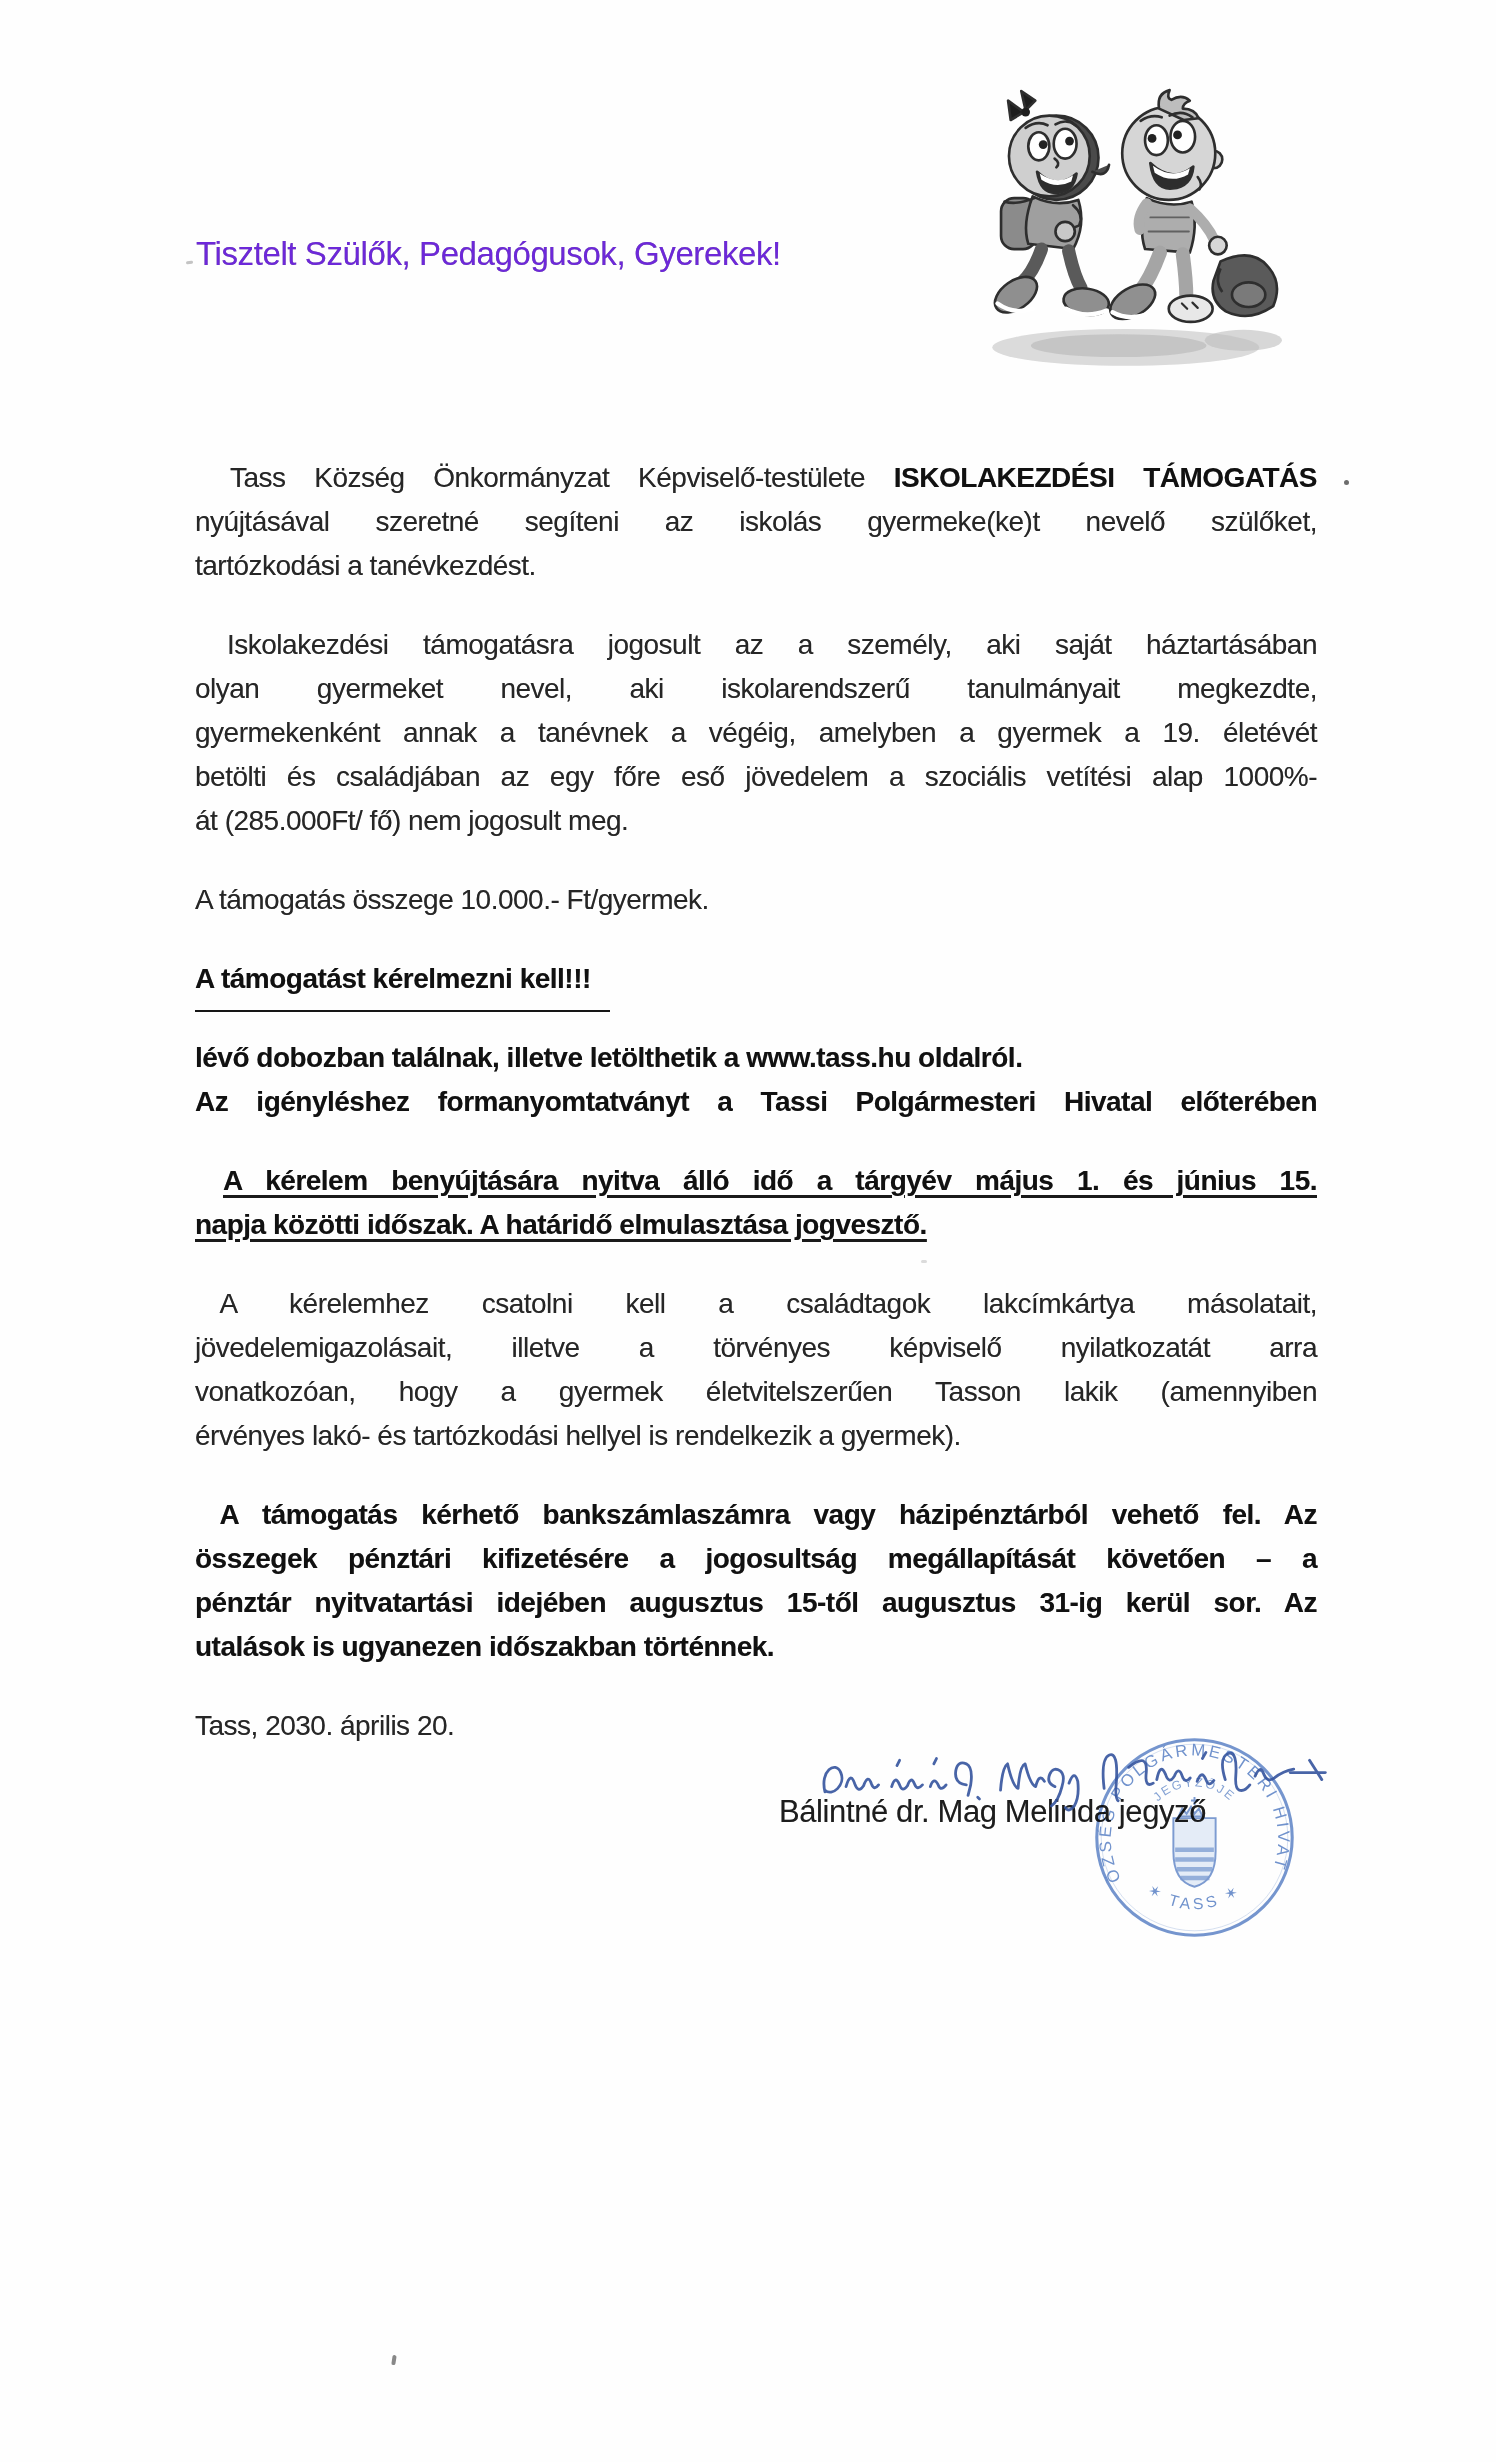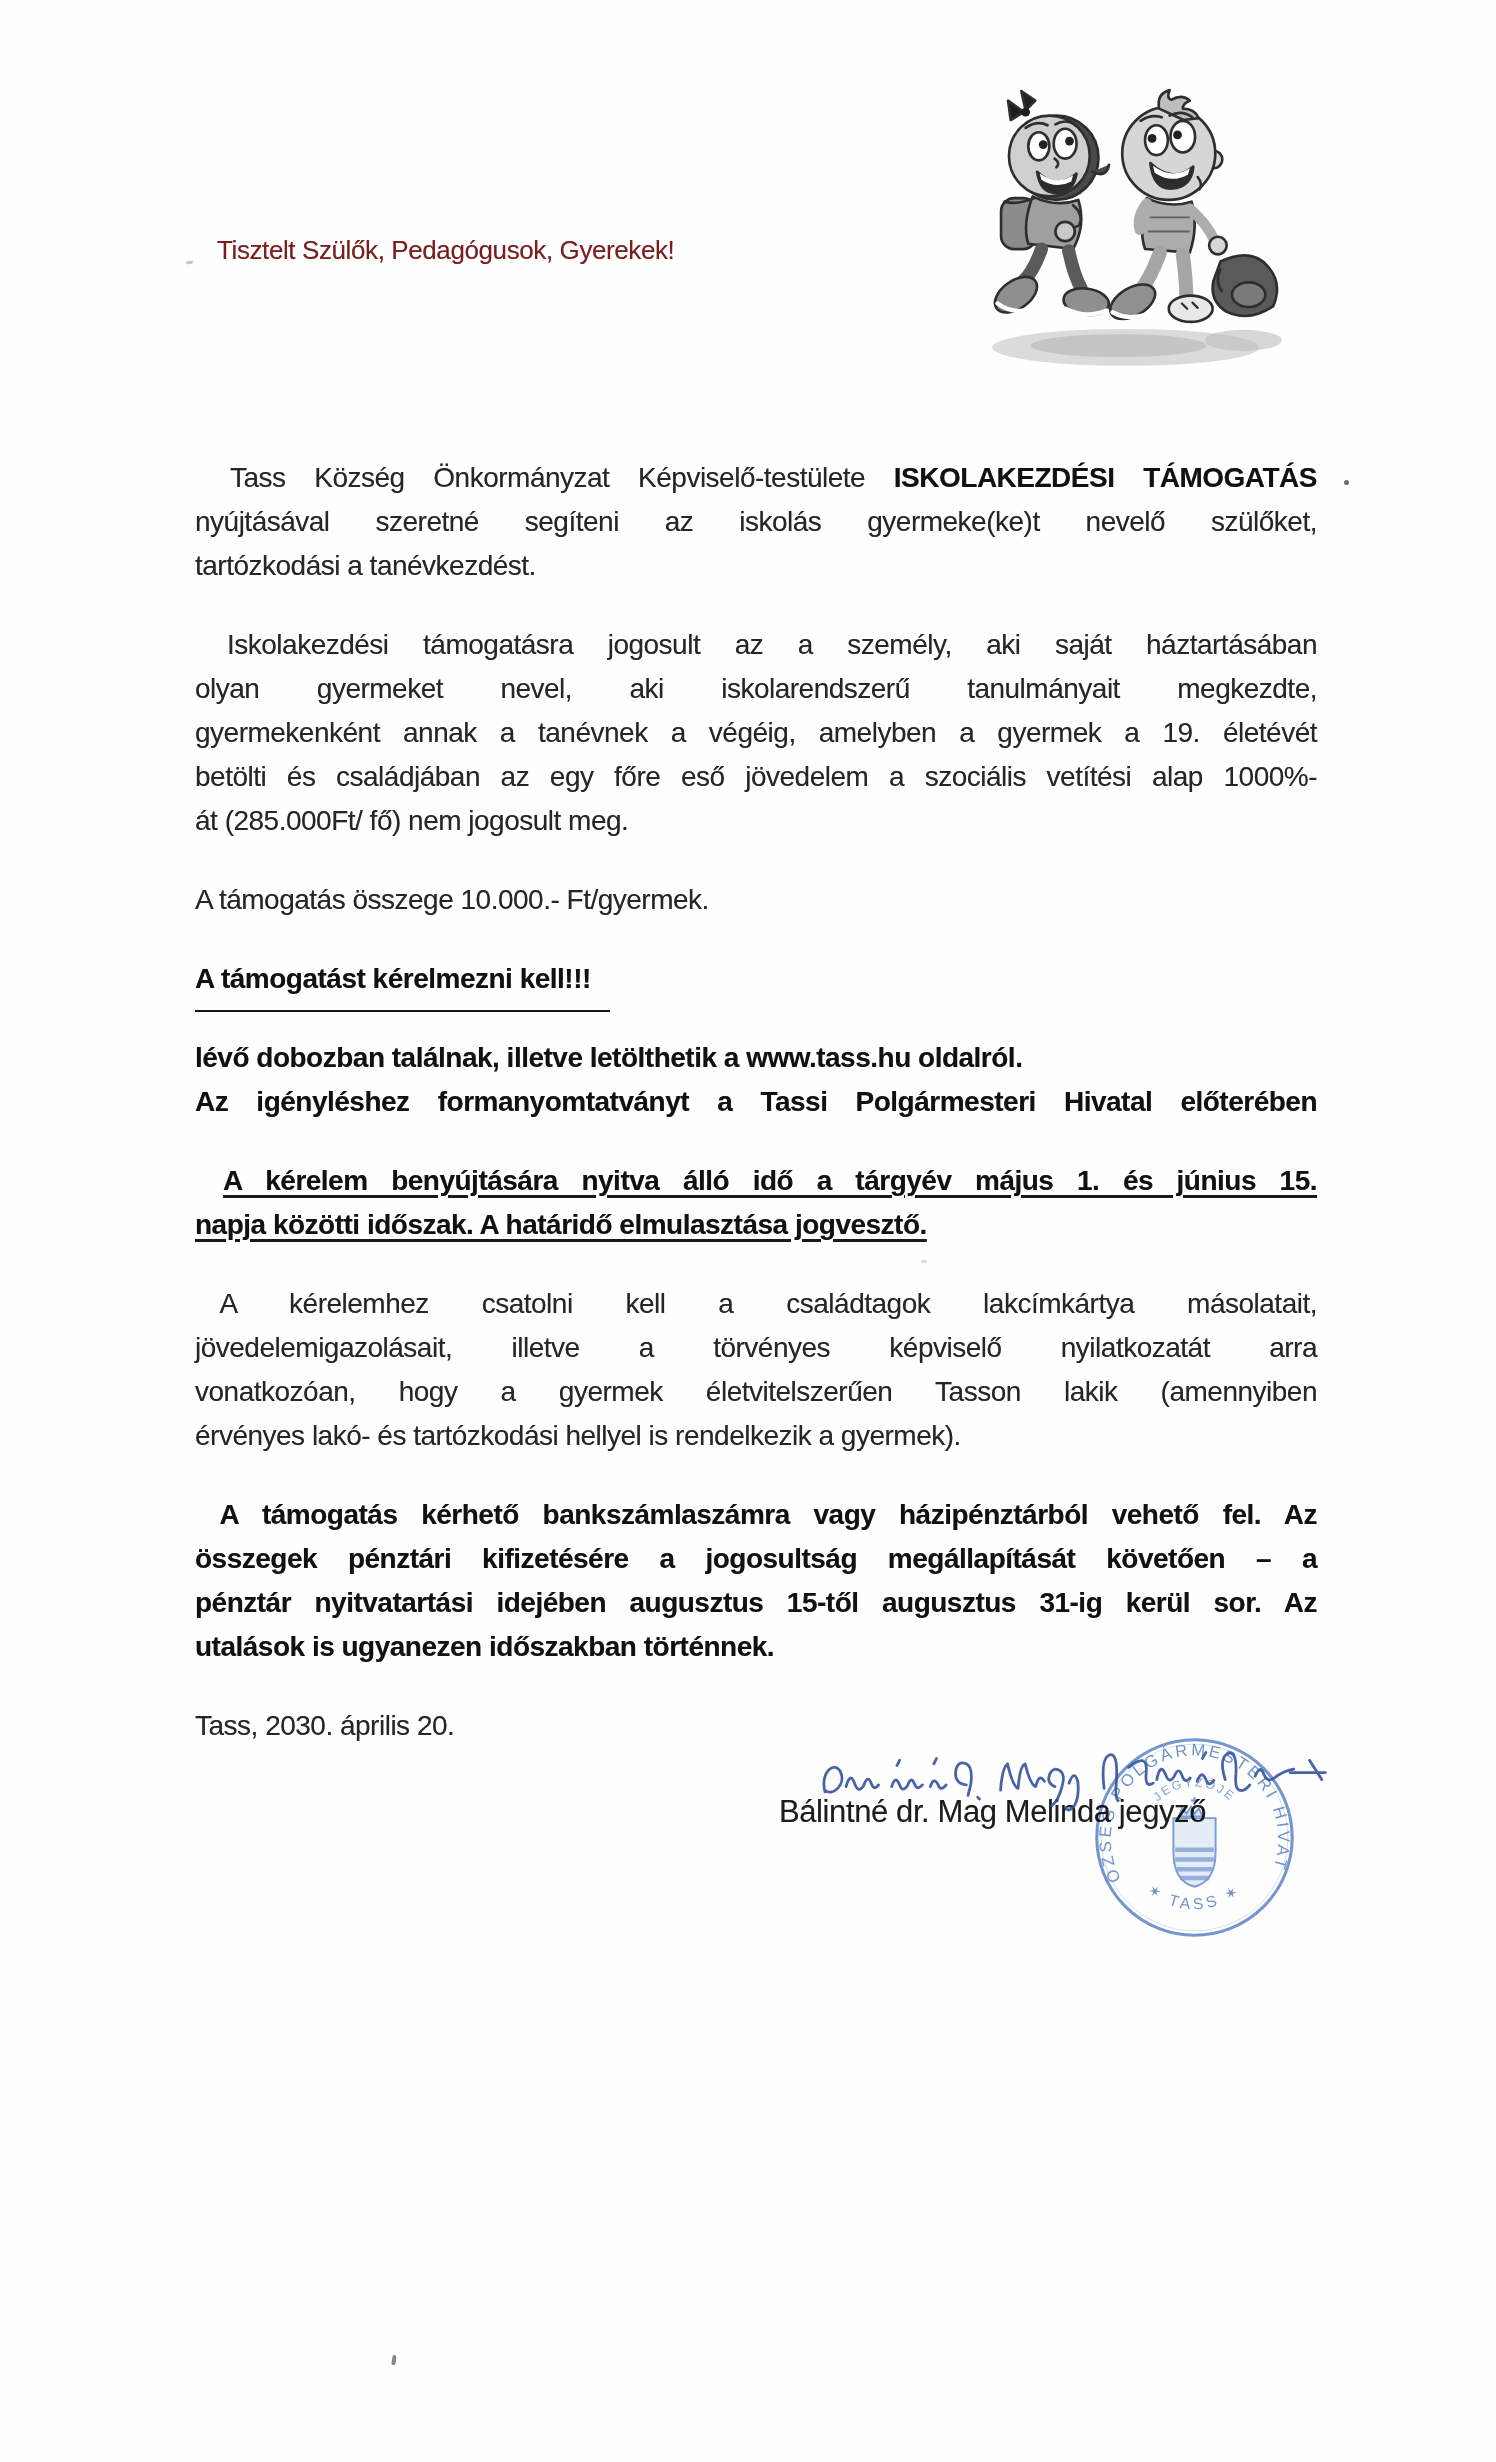--- a/index.html
+++ b/index.html
@@ -7,22 +7,22 @@
     width:1497px;height:2462px;
     background:#fefefe;
     overflow:hidden;
     font-family:"Liberation Sans","DejaVu Sans",sans-serif;
     color:#262626;
   }
   .page{position:relative;width:1497px;height:2462px;background:#fefefe;}
 
   
   .greeting{
-    position:absolute;left:217px;top:235px;
-    font-size:26px;letter-spacing:-0.4px;color:#7f1d1d;
+    position:absolute;left:196px;top:235px;
+    font-size:33px;letter-spacing:-0.4px;color:#6d28d9;
     text-shadow:0 0 0.5px rgba(30,30,30,.45);
   }
 
   
   .clipart{position:absolute;left:987px;top:84px;width:295px;height:295px;}
 
   
   .doc{
     position:absolute;left:195px;top:456px;width:1122px;
     font-size:28px;line-height:44px;letter-spacing:-0.5px;

